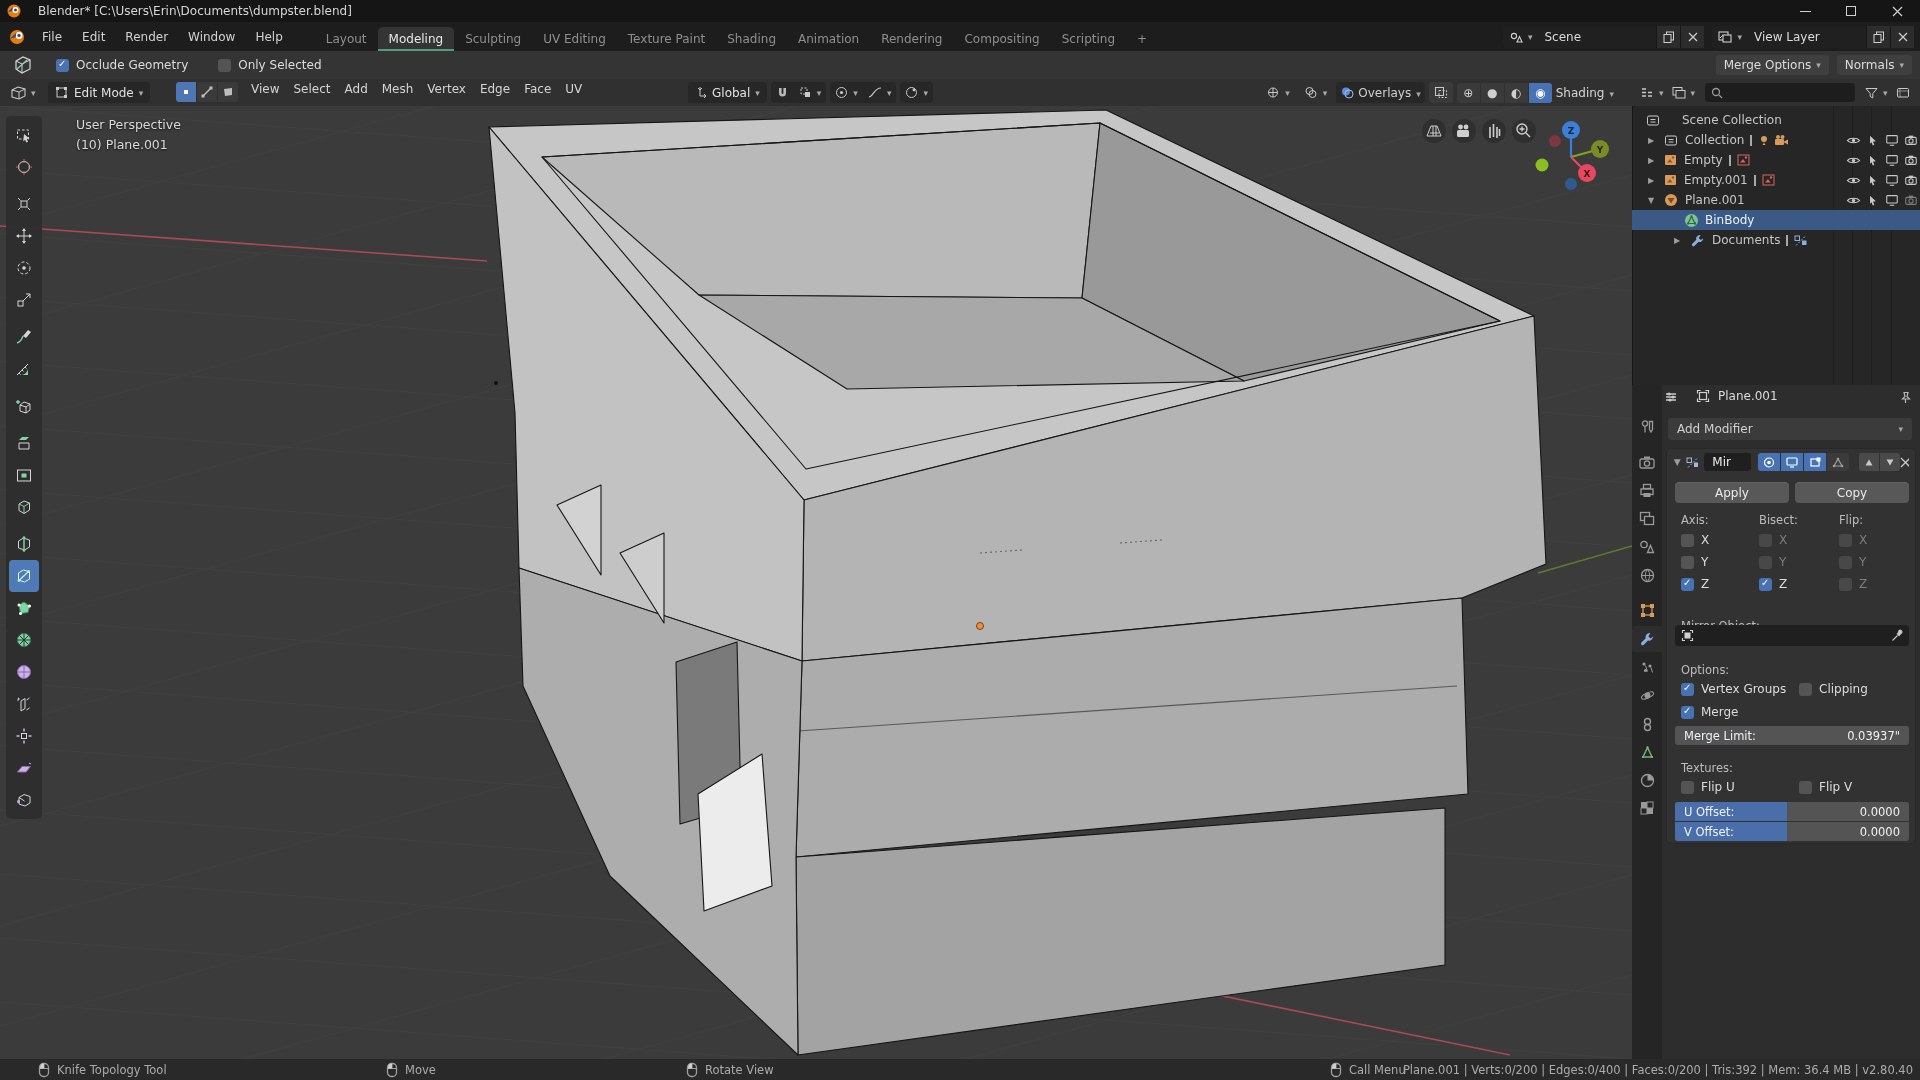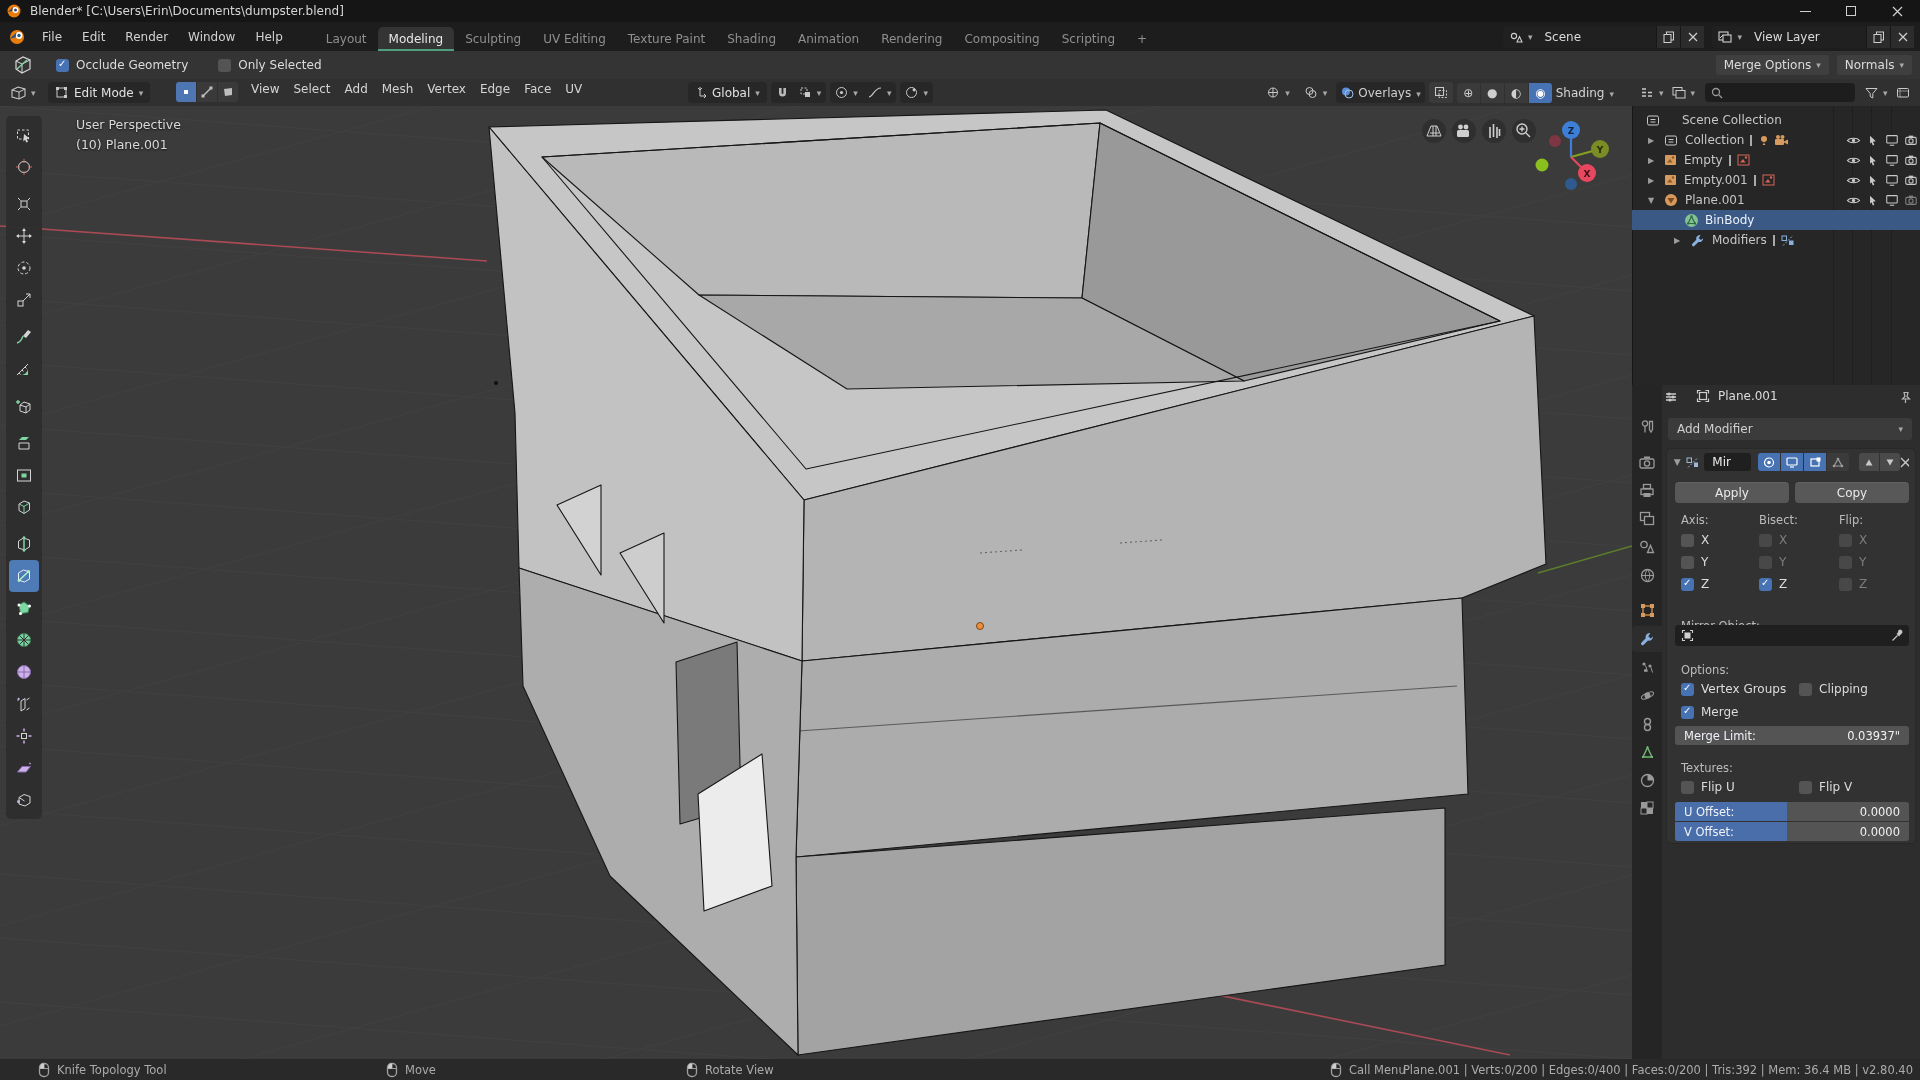--- a/index.html
+++ b/index.html
@@ -4,21 +4,21 @@
 <style>
 *{margin:0;padding:0;box-sizing:border-box}
 html,body{width:1920px;height:1080px;overflow:hidden;background:#1d1d1d;
   font-family:"DejaVu Sans","Liberation Sans",sans-serif;font-size:12px;color:#d0d0d0;
   -webkit-font-smoothing:antialiased}
 .abs{position:absolute}
 .row{display:flex;align-items:center}
 svg{display:block}
 
 #titlebar{left:0;top:0;width:1920px;height:22px;background:#151515;display:flex;align-items:center}
-#titlebar .ttl{margin-left:8px;color:#d6d6d6;font-size:12px}
+#titlebar .ttl{margin-left:16px;color:#d6d6d6;font-size:12px}
 .wbtn{width:46px;height:22px;display:flex;align-items:center;justify-content:center}
 
 #topbar{left:0;top:22px;width:1920px;height:29px;background:#1d1d1d;display:flex;align-items:flex-end}
 .menu-item{padding:5px 10px 7px;color:#d2d2d2;font-size:12px}
 .wstab{padding:5px 11px;color:#8f8f8f;font-size:12px;border-radius:5px 5px 0 0;white-space:nowrap}
 .wstab.active{background:#343434;color:#e7e7e7;border-bottom:2px solid #4f9e7f;padding-bottom:3px}
 .idsel{height:22px;background:#202020;border-radius:4px;display:flex;align-items:center;margin-bottom:3px}
 .idsel .seg{padding:0 6px;height:100%;display:flex;align-items:center}
 .idsel .txt{min-width:118px;color:#dadada}
 .idsel .btnseg{background:#2c2c2c;border-left:1px solid #171717;width:24px;justify-content:center}
@@ -769,21 +769,21 @@
         <rect x="3" y="9.5" width="2" height="2" fill="#2d6b3a"></rect>
         <rect x="10" y="9.5" width="2" height="2" fill="#2d6b3a"></rect>
       </svg>
     <span style="margin-left:6px">BinBody</span>
   </div>
   <div class="orow" style="top:151px">
     <span class="disc" style="margin-left:40px">▶</span>
     <svg width="15" height="15" style="margin-left:8px">
         <use href="#i-wrench"></use>
       </svg>
-    <span style="margin-left:7px">Modifiers</span>
+    <span style="margin-left:7px">Documents</span>
     <span class="obar"></span>
     <svg width="14" height="13">
         <rect x="1" y="2" width="4.5" height="4.5" fill="none" stroke="#8ab0dd"></rect>
         <rect x="8" y="6.5" width="4.5" height="4.5" fill="#8ab0dd"></rect>
         <path d="M2 11.5 L12 1.5" stroke="#8ab0dd" stroke-dasharray="2 1.5"></path>
       </svg>
   </div>
 </div>
 
 <div id="properties" class="abs">

